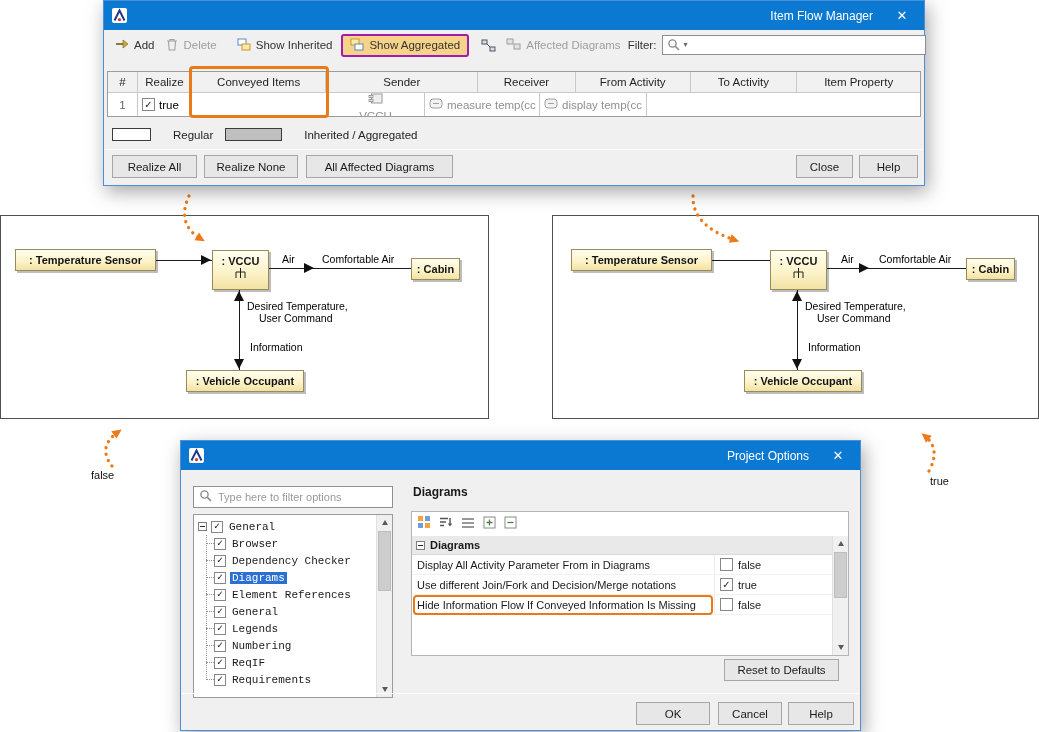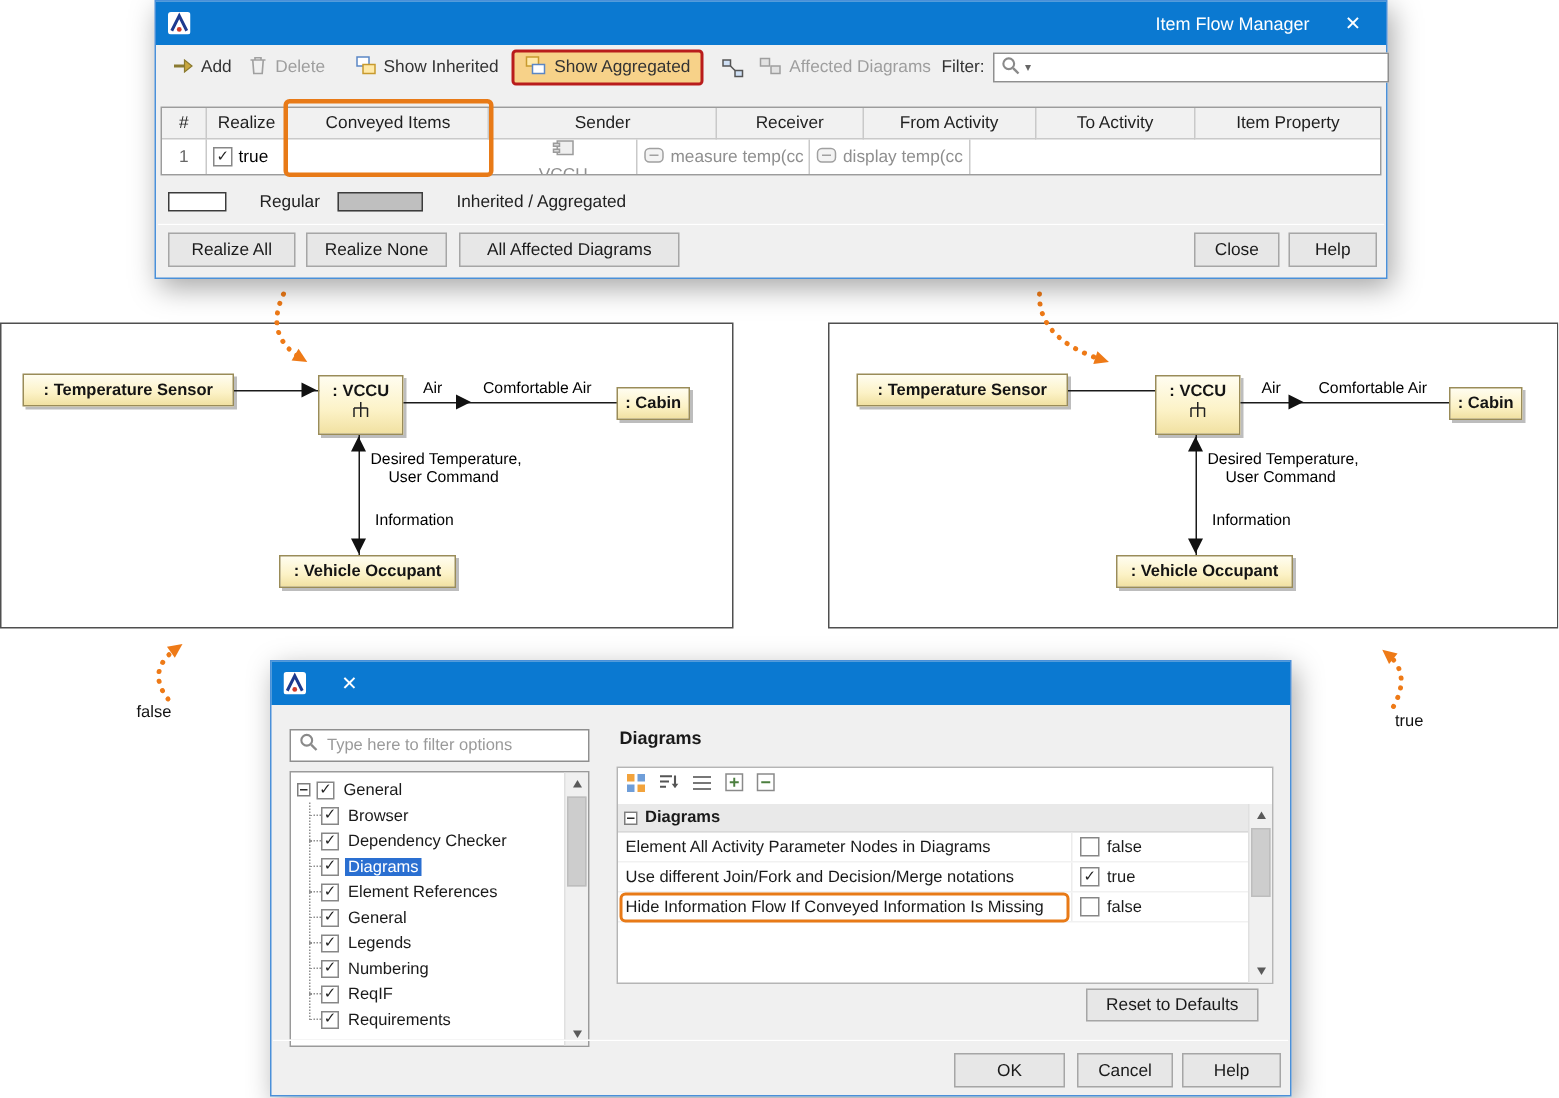--- a/index.html
+++ b/index.html
@@ -11,21 +11,21 @@
   .titlebar{height:29px;background:#0b79d1;color:#fff;display:flex;align-items:center;gap:7px;padding-left:8px;font-size:12px;position:relative;}
   .title-text{flex:1;text-align:right;}
   .close-btn{width:44px;height:29px;display:flex;align-items:center;justify-content:center;font-size:13px;}
   .app-icon{display:flex;flex:none;}
 
   
   .ifm-toolbar{position:absolute;left:0;top:31px;width:100%;height:26px;display:flex;align-items:center;padding:0 6px;font-size:11.5px;color:#333;}
   .tb-item{display:inline-flex;align-items:center;gap:5px;margin:0 7px 0 5px;white-space:nowrap;justify-content:flex-end;}
   .disabled{color:#9e9e9e;}
   .tbsep{width:1px;height:16px;background:#d6d6d6;margin:0 4px;}
-  .hl-orange{display:inline-flex;align-items:center;gap:5px;border:2px solid #b91c1c;border-radius:3px;background:#f7d289;padding:2px 7px;margin:0 7px 0 2px;white-space:nowrap;}
+  .hl-orange{display:inline-flex;align-items:center;gap:5px;border:2px solid #a21caf;border-radius:3px;background:#f7d289;padding:2px 7px;margin:0 7px 0 2px;white-space:nowrap;}
   .tb-icbtn{display:inline-flex;margin:0 5px;}
   .filter-group{margin-left:auto;display:inline-flex;align-items:center;gap:6px;}
   .searchfield{width:264px;height:20px;background:#fff;border:1px solid #8f8f8f;display:flex;align-items:center;padding:0 4px;gap:3px;}
   .caret{font-size:8px;color:#666;line-height:1;}
   input.bare{flex:1;border:none;outline:none;background:transparent;font:11px "Liberation Sans",sans-serif;min-width:10px;color:#222;}
   input.bare::placeholder{color:#9a9a9a;}
 
   
   .ifm-table{position:absolute;left:3px;top:70px;width:814px;background:#fff;border:1px solid #9c9c9c;font-size:11.5px;}
   .trow{display:flex;}
@@ -58,21 +58,21 @@
   .arr-d{position:absolute;width:0;height:0;border-left:5px solid transparent;border-right:5px solid transparent;border-top:10px solid #111;}
   .dlabel{position:absolute;font-size:10.5px;color:#000;white-space:nowrap;}
 
   
   .annot-svg{position:absolute;left:0;top:0;z-index:6;pointer-events:none;}
   .annot-label{position:absolute;font-size:11px;color:#111;z-index:6;}
 
   
   .searchbox{position:absolute;left:12px;top:45px;width:200px;height:22px;background:#fff;border:1px solid #8f8f8f;display:flex;align-items:center;gap:4px;padding:0 5px;}
   .tree{position:absolute;left:12px;top:73px;width:200px;height:184px;background:#fff;border:1px solid #9a9a9a;font-size:11px;color:#1a1a1a;overflow:hidden;}
-  .tree-inner{position:absolute;left:0;top:0;right:16px;bottom:0;padding:3px 0 0 4px;}
+  .tree-inner{position:absolute;left:0;top:0;right:16px;bottom:0;padding:3px 0 0 4px;font-family:Liberation Mono, monospace;}
   .trowi{height:17px;display:flex;align-items:center;gap:4px;}
   .tkids{position:relative;padding-left:16px;}
   .vdots{position:absolute;left:8px;top:0;height:145px;border-left:1px dotted #909090;}
   .tchild{position:relative;height:17px;display:flex;align-items:center;gap:4px;}
   .tchild::before{content:"";position:absolute;left:-8px;top:8px;width:8px;border-top:1px dotted #909090;}
   .tree-label{padding:0 2px;white-space:nowrap;}
   .tchild.selected .tree-label{background:#2a6fd1;color:#fff;}
   .expander{width:9px;height:9px;border:1px solid #7e7e7e;background:#fff;position:relative;flex:none;}
   .expander::after{content:"";position:absolute;left:1px;right:1px;top:3px;height:1px;background:#2a2a2a;}
   .vscroll{position:absolute;right:0;top:0;bottom:0;width:16px;background:#f0f0f0;border-left:1px solid #e0e0e0;}
@@ -299,20 +299,21 @@
 
   <div class="window" style="left:180px;top:440px;width:681px;height:291px;">
     <div class="titlebar">
       <span class="app-icon">
           <svg width="15" height="15" viewBox="0 0 15 15">
             <rect width="15" height="15" rx="2" fill="#fff"></rect>
             <path d="M2.5 12.5 L7.5 2.5 L12.5 12.5" fill="none" stroke="#1d3a8f" stroke-width="2"></path>
             <circle cx="7.5" cy="11.6" r="1.6" fill="#d03a2b"></circle>
           </svg>
         </span>
+      <span class="title-text">Project Options</span>
       <span class="close-btn">✕</span>
     </div>
 
     <div class="searchbox">
       <span><svg width="13" height="13" viewBox="0 0 13 13">
             <circle cx="5.5" cy="5.5" r="3.6" fill="none" stroke="#8a8a8a" stroke-width="1.4"></circle>
             <line x1="8.4" y1="8.4" x2="12" y2="12" stroke="#8a8a8a" stroke-width="1.6"></line>
           </svg></span>
       <input class="bare" placeholder="Type here to filter options" style="">
     </div>
@@ -402,21 +403,21 @@
               <path d="M3.5 6.5h6" stroke="#4c7f3f" stroke-width="1.3"></path>
             </svg></span>
       </div>
 
       <div class="pgroup">
         <span class="expander"></span>
         <span>Diagrams</span>
       </div>
 
       <div class="prow" style="top:43px;">
-        <div class="plabel">Element All Activity Parameter Nodes in Diagrams</div>
+        <div class="plabel">Display All Activity Parameter From in Diagrams</div>
         <div class="pval">
             <span class="cb"></span>
             <span>false</span>
           </div>
       </div>
       <div class="prow" style="top:63px;">
         <div class="plabel">Use different Join/Fork and Decision/Merge notations</div>
         <div class="pval">
             <span class="cb checked"></span>
             <span>true</span>

